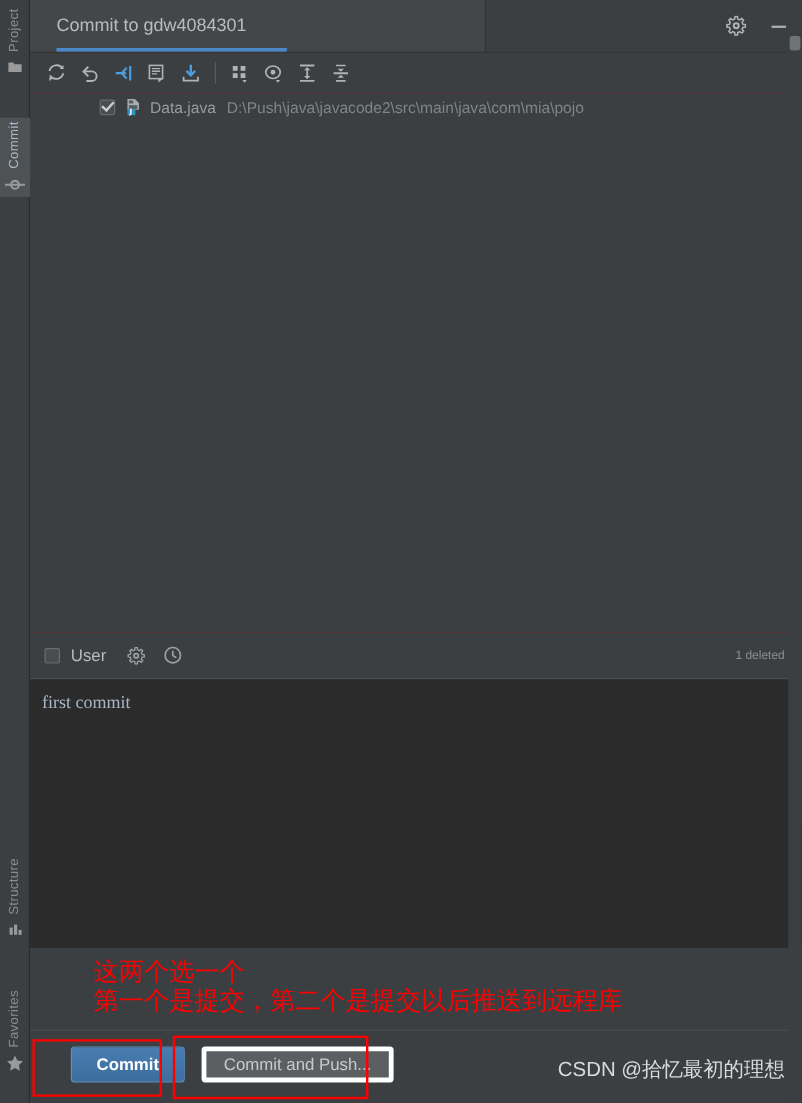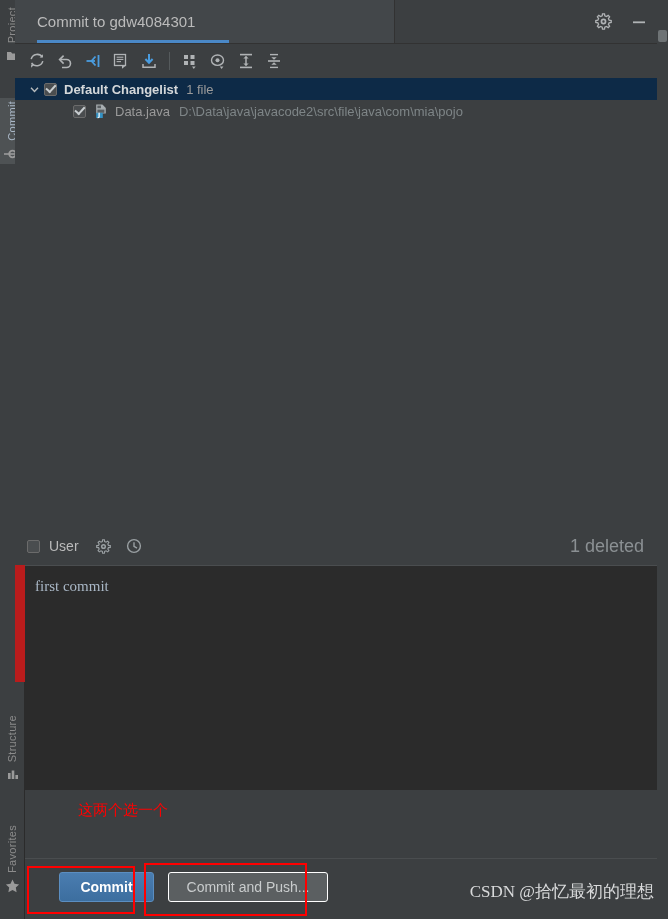--- a/index.html
+++ b/index.html
@@ -38,21 +38,21 @@
     letter-spacing: 0.3px;
     white-space: nowrap;
     padding: 3px 0;
     line-height: 25px;
   }
   .side-label.dim { color: #8c8c8c; }
   .side-icon { width: 25px; height: 20px; display:flex; align-items:center; justify-content:center; }
 
   
   .main {
-    position: absolute; left: 15px; top: 0;
+    position: absolute; left: 25px; top: 0;
     width: 643px; height: 682px;
     background: #b91c1c;
   }
 
   
   .tabbar {
     position: absolute; left: 0; top: 0;
     width: 643px; height: 44px;
     background: #3c3f41;
     border-bottom: 1px solid #323232;
@@ -157,21 +157,21 @@
     width: 643px; height: 38px;
     background: #3c3f41;
     display: flex; align-items: center;
     padding: 0 14px 0 12px;
     box-sizing: border-box;
   }
   .amend-label { font-size: 14px; color: #bbbbbb; margin-right: 14px; }
   .amend-icon { width: 22px; height: 22px; display:flex; align-items:center; justify-content:center; margin-right: 8px; cursor: default;}
   .deleted-count {
     margin-left: auto;
-    font-size: 18px;
+    font-size: 10px;
     color: #8b9093;
   }
 
   
   .msgbox {
     position: absolute; left: 25px; top: 565px;
     width: 643px; height: 225px;
     background: #2b2b2b;
     border-top: 1px solid #4a4d4f;
     box-sizing: border-box;
@@ -181,21 +181,21 @@
     font-size: 15px;
     color: #a9b7c6;
     padding: 12px 0 0 10px;
     white-space: pre;
   }
 
   
   .annot {
     position: absolute; left: 78px; top: 798px;
     color: #ff0000;
-    font-size: 15px;
+    font-size: 21px;
     line-height: 24px;
     white-space: nowrap;
     font-family: "DejaVu Sans", sans-serif;
   }
 
   
   .bottombar {
     position: absolute; left: 0; top: 860px;
     width: 643px; height: 59px;
     background: #3c3f41;
@@ -212,37 +212,37 @@
   .btn-primary {
     left: 34px; top: 12px; width: 95px;
     background: linear-gradient(#4a7db0, #3c6e9f);
     border: 1px solid #5b8ec1;
     color: #ffffff;
     font-weight: bold;
   }
   .btn-secondary {
     left: 143px; top: 12px; width: 160px;
     background: #5b5f61;
-    border: 1px solid #ffffff;
+    border: 4px solid #ffffff;
     color: #c9cccd;
   }
   .redbox {
     position: absolute;
     border: 2px solid #ff0000;
     box-sizing: border-box;
     pointer-events: none;
   }
   .redbox-1 { left: 27px; top: 866px; width: 108px; height: 48px; }
   .redbox-2 { left: 144px; top: 863px; width: 163px; height: 53px; }
 
   .watermark {
     position: absolute; right: 14px; top: 880px;
     font-size: 17px;
     color: #d9dadb;
-    font-family: Liberation Serif, serif;
+    font-family: Liberation Sans, sans-serif;
     white-space: nowrap;
   }
 
   
   .scrollbar-track {
     position: absolute; right: 0; top: 0;
     width: 11px; height: 919px;
     background: #3c3f41;
   }
   .scrollbar-thumb {
@@ -411,44 +411,34 @@
           <path d="M6.3 12.8L9 10.3l2.7 2.5z" fill="#b0b3b5"></path>
           <line x1="5" y1="2.6" x2="13" y2="2.6" stroke="#b0b3b5" stroke-width="1.4"></line>
           <line x1="5" y1="15.4" x2="13" y2="15.4" stroke="#b0b3b5" stroke-width="1.4"></line>
         </svg>
       </span>
 
     </div>
 
     <div class="tree">
 
-      <div class="tree-row selected">
-        <span class="chev">
-          <svg width="11" height="11" viewBox="0 0 11 11">
-              <path d="M2 3.8L5.5 7.4 9 3.8" fill="none" stroke="#b8bcbe" stroke-width="1.4"></path>
-            </svg>
-        </span>
-        <span class="cb checked"></span>
-        <span class="cl-name">Default Changelist</span>
-        <span class="cl-count">1 file</span>
-      </div>
 
       <div class="tree-row file-row">
         <span class="cb checked"></span>
         <span class="file-icon">
           <svg width="16" height="16" viewBox="0 0 16 16">
             <path d="M3.2 1.5h6.2l3.4 3.4v5.6H3.2z" fill="#a7adb0"></path>
             <rect x="4.4" y="2.6" width="3.6" height="2.6" fill="#5a5f62"></rect>
             <rect x="4.4" y="6.6" width="7" height="3.2" fill="#5a5f62"></rect>
             <rect x="3.2" y="9.8" width="6.6" height="5.2" fill="#3592c4"></rect>
             <text x="5" y="14.3" font-family="DejaVu Sans, sans-serif" font-size="6" font-weight="bold" fill="#ffffff">J</text>
           </svg>
         </span>
         <span class="file-name">Data.java</span>
-        <span class="file-path">D:\Data\java\javacode2\src\file\java\com\mia\pojo</span>
+        <span class="file-path">D:\Push\java\javacode2\src\main\java\com\mia\pojo</span>
       </div>
 
     </div>
 
     <div class="amendbar">
       <span class="cb" style="margin-right:9px;"></span>
       <span class="amend-label">User</span>
 
       <span class="amend-icon">
         <svg width="15" height="15" viewBox="0 0 17 17">
@@ -468,20 +458,21 @@
     </div>
 
   </div>
 
   <div class="msgbox">
     <div class="msgtext">first commit</div>
   </div>
 
   <div class="annot">
     <div>这两个选一个</div>
+    <div>第一个是提交，第二个是提交以后推送到远程库</div>
   </div>
 
   <div class="bottom-divider" style="left:25px;"></div>
   <div class="bottombar" style="left:25px;">
     <div class="btn btn-primary">Commit</div>
     <div class="btn btn-secondary">Commit and Push...</div>
   </div>
 
   <div class="redbox redbox-1"></div>
   <div class="redbox redbox-2"></div>

